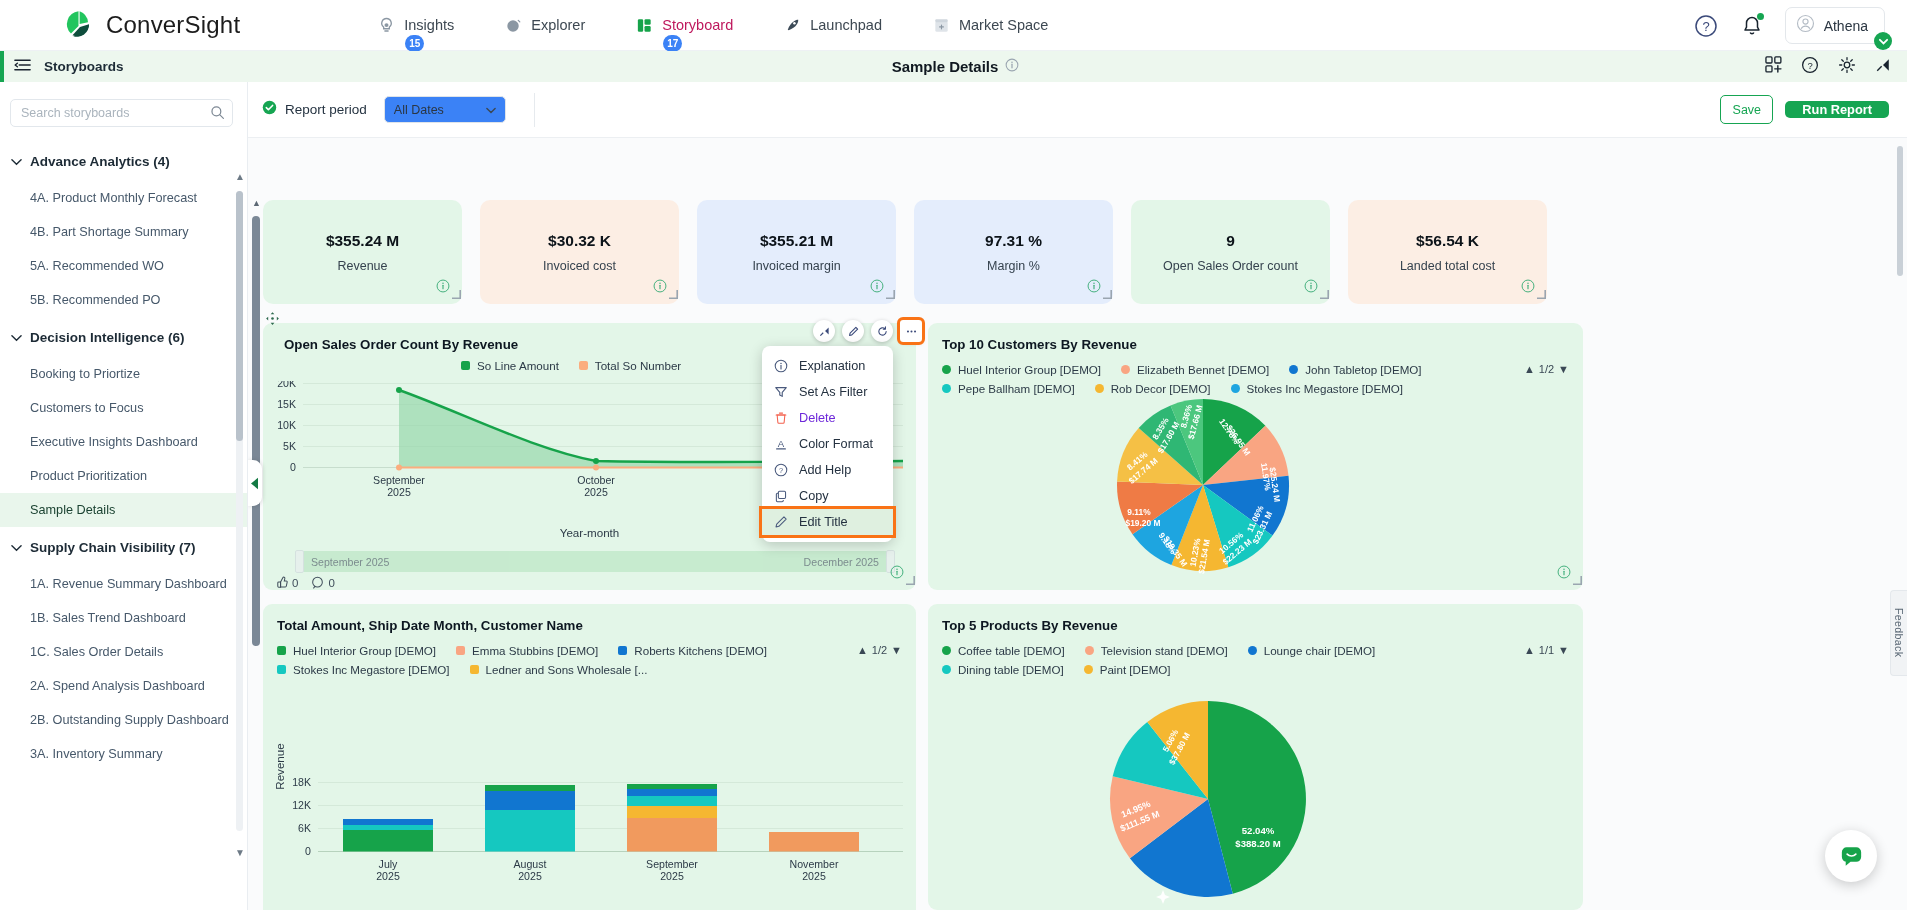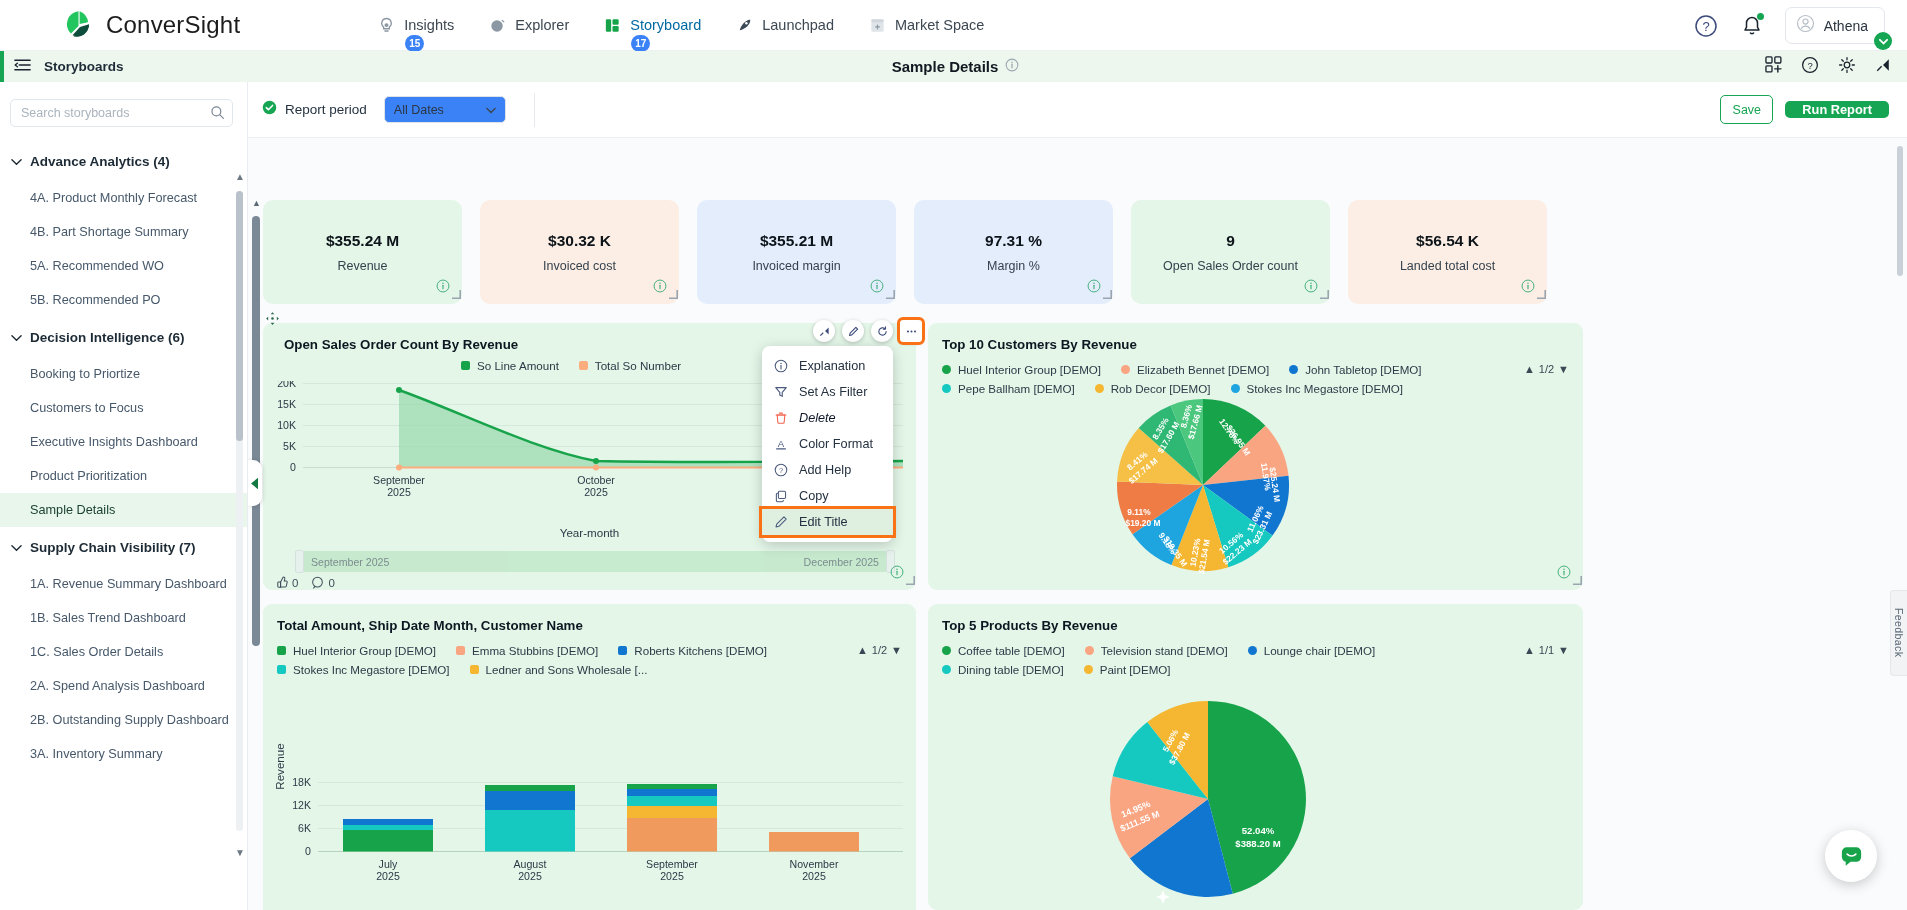--- a/index.html
+++ b/index.html
@@ -14,24 +14,24 @@
   
   .topbar {
     position: absolute; top: 0; left: 0; width: 1907px; height: 51px;
     background: #ffffff; display: flex; align-items: center;
     border-bottom: 1px solid #eef1f4;
   }
   .brand { display: flex; align-items: center; gap: 10px; margin-left: 62px; }
   .brand-logo { width: 34px; height: 34px; position: relative; }
   .brand-name { font-size: 24px; font-weight: 500; color: #1c1c1c; letter-spacing: .2px; }
 
-  .mainnav { display: flex; align-items: center; gap: 34px; margin-left: 137px; }
+  .mainnav { display: flex; align-items: center; gap: 50px; margin-left: 137px; }
   .navitem { display: flex; align-items: center; gap: 8px; position: relative; cursor: pointer; }
   .navitem .nlabel { font-size: 14.5px; color: #3d4852; }
-  .navitem.active .nlabel { color: #0369a1; }
+  .navitem.active .nlabel { color: #be185d; }
   .navbadge {
     position: absolute; left: 28px; top: 19px;
     min-width: 17px; height: 17px; border-radius: 9px;
     background: #3b82f6; color: #fff; font-size: 10px; font-weight: 700;
     display: flex; align-items: center; justify-content: center; padding: 0 4px;
   }
   .nav-ico { width: 19px; height: 19px; display: block; }
 
   .headright { position: absolute; right: 22px; top: 0; height: 51px; display: flex; align-items: center; gap: 22px; }
   .circ-btn { width: 26px; height: 26px; cursor: pointer; }
@@ -159,21 +159,21 @@
 
   
   .ctx-menu {
     position: absolute; z-index: 60; width: 131px; background: #fff;
     border-radius: 8px; box-shadow: 0 3px 14px rgba(0,0,0,.20); padding: 7px 0;
   }
   .ctx-item {
     display: flex; align-items: center; gap: 11px; padding: 6px 12px;
     font-size: 12.7px; color: #243140; cursor: pointer;
   }
-  .ctx-item.danger { color: #0f172a; font-style: italic; }
+  .ctx-item.danger { color: #6d28d9; }
   .ctx-item.selected { background: #dff0e0; outline: 3px solid #f97316; }
   .ctx-ico { width: 14px; height: 14px; flex: 0 0 14px; }
 
   
   .pager { display: flex; align-items: center; gap: 4px; font-size: 11px; color: #3a4855; cursor: pointer; }
 
   
   .collapse-tab {
     position: absolute; left: -1px; top: 322px; width: 15px; height: 46px;
     background: #fff; border-radius: 0 9px 9px 0; box-shadow: 1px 0 4px rgba(0,0,0,.13);

